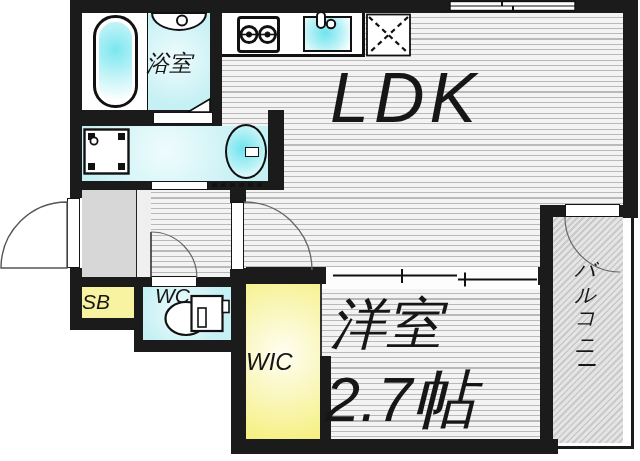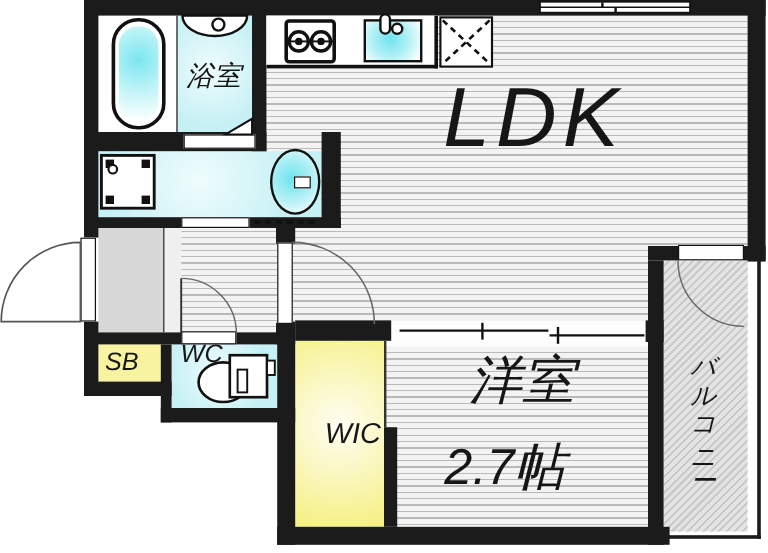--- a/index.html
+++ b/index.html
@@ -11,21 +11,21 @@
   .w{position:absolute;background:#1b1b1b;}
   .stripes{
     background:repeating-linear-gradient(to bottom,#f3f3f3 0px,#f3f3f3 4.2px,#b9b9b9 4.2px,#b9b9b9 5.3px);
   }
   .hatch{
     background:repeating-linear-gradient(135deg,#e4e4e4 0px,#e4e4e4 2.8px,#cacaca 2.8px,#cacaca 4.6px);
   }
   .cyan{background:radial-gradient(circle at 45% 45%,#effcfd 0%,#c5f0f4 75%);}
   .label{
     position:absolute;font-style:italic;color:#161616;line-height:1;
-    white-space:nowrap;text-align:center;z-index:40;letter-spacing:0px;
+    white-space:nowrap;text-align:left;z-index:40;letter-spacing:0px;
   }
   .thr{position:absolute;background:#fff;border:1.5px solid #141414;box-sizing:border-box;z-index:25;}
   .leaf{position:absolute;background:#fff;border:1.7px solid #141414;box-sizing:border-box;z-index:26;}
   #svg-overlay{position:absolute;left:0;top:0;z-index:30;pointer-events:none;}
   .fixture{position:absolute;box-sizing:border-box;z-index:20;}
 </style>
 </head>
 <body>
 
 <div id="plan">
@@ -159,20 +159,20 @@
     <g stroke="#111">
       <line x1="333" y1="275.5" x2="457" y2="275.5" stroke-width="2"></line>
       <line x1="402" y1="269" x2="402" y2="283" stroke-width="2"></line>
       <line x1="458" y1="279.5" x2="537" y2="279.5" stroke-width="2"></line>
       <line x1="465" y1="272.5" x2="465" y2="286.5" stroke-width="2"></line>
     </g>
   </svg>
 
   <div class="label" style="left:146px;top:52px;width:64px;font-size:23px;">浴室</div>
   <div class="label" style="left:82px;top:291px;width:39px;font-size:21px;">SB</div>
-  <div class="label" style="left:146px;top:285px;width:44px;font-size:21px;text-align:center;">WC</div>
+  <div class="label" style="left:146px;top:285px;width:44px;font-size:21px;text-align:right;">WC</div>
   <div class="label" style="left:246px;top:350px;width:96px;font-size:24px;">WIC</div>
   <div class="label" style="left:330px;top:63px;width:230px;font-size:70px;letter-spacing:5px;">LDK</div>
-  <div class="label" style="left:330px;top:296px;width:210px;font-size:44px;">洋室</div>
-  <div class="label" style="left:313px;top:368px;width:215px;font-size:42px;">2.7帖</div>
+  <div class="label" style="left:330px;top:296px;width:210px;font-size:56px;">洋室</div>
+  <div class="label" style="left:325px;top:368px;width:215px;font-size:63px;">2.7帖</div>
   <div class="label" style="left:572px;top:246px;height:180px;width:24px;font-size:21px;writing-mode:vertical-rl;text-orientation:mixed;letter-spacing:3px;">バルコニー</div>
 
 </div>
 
 </body></html>

